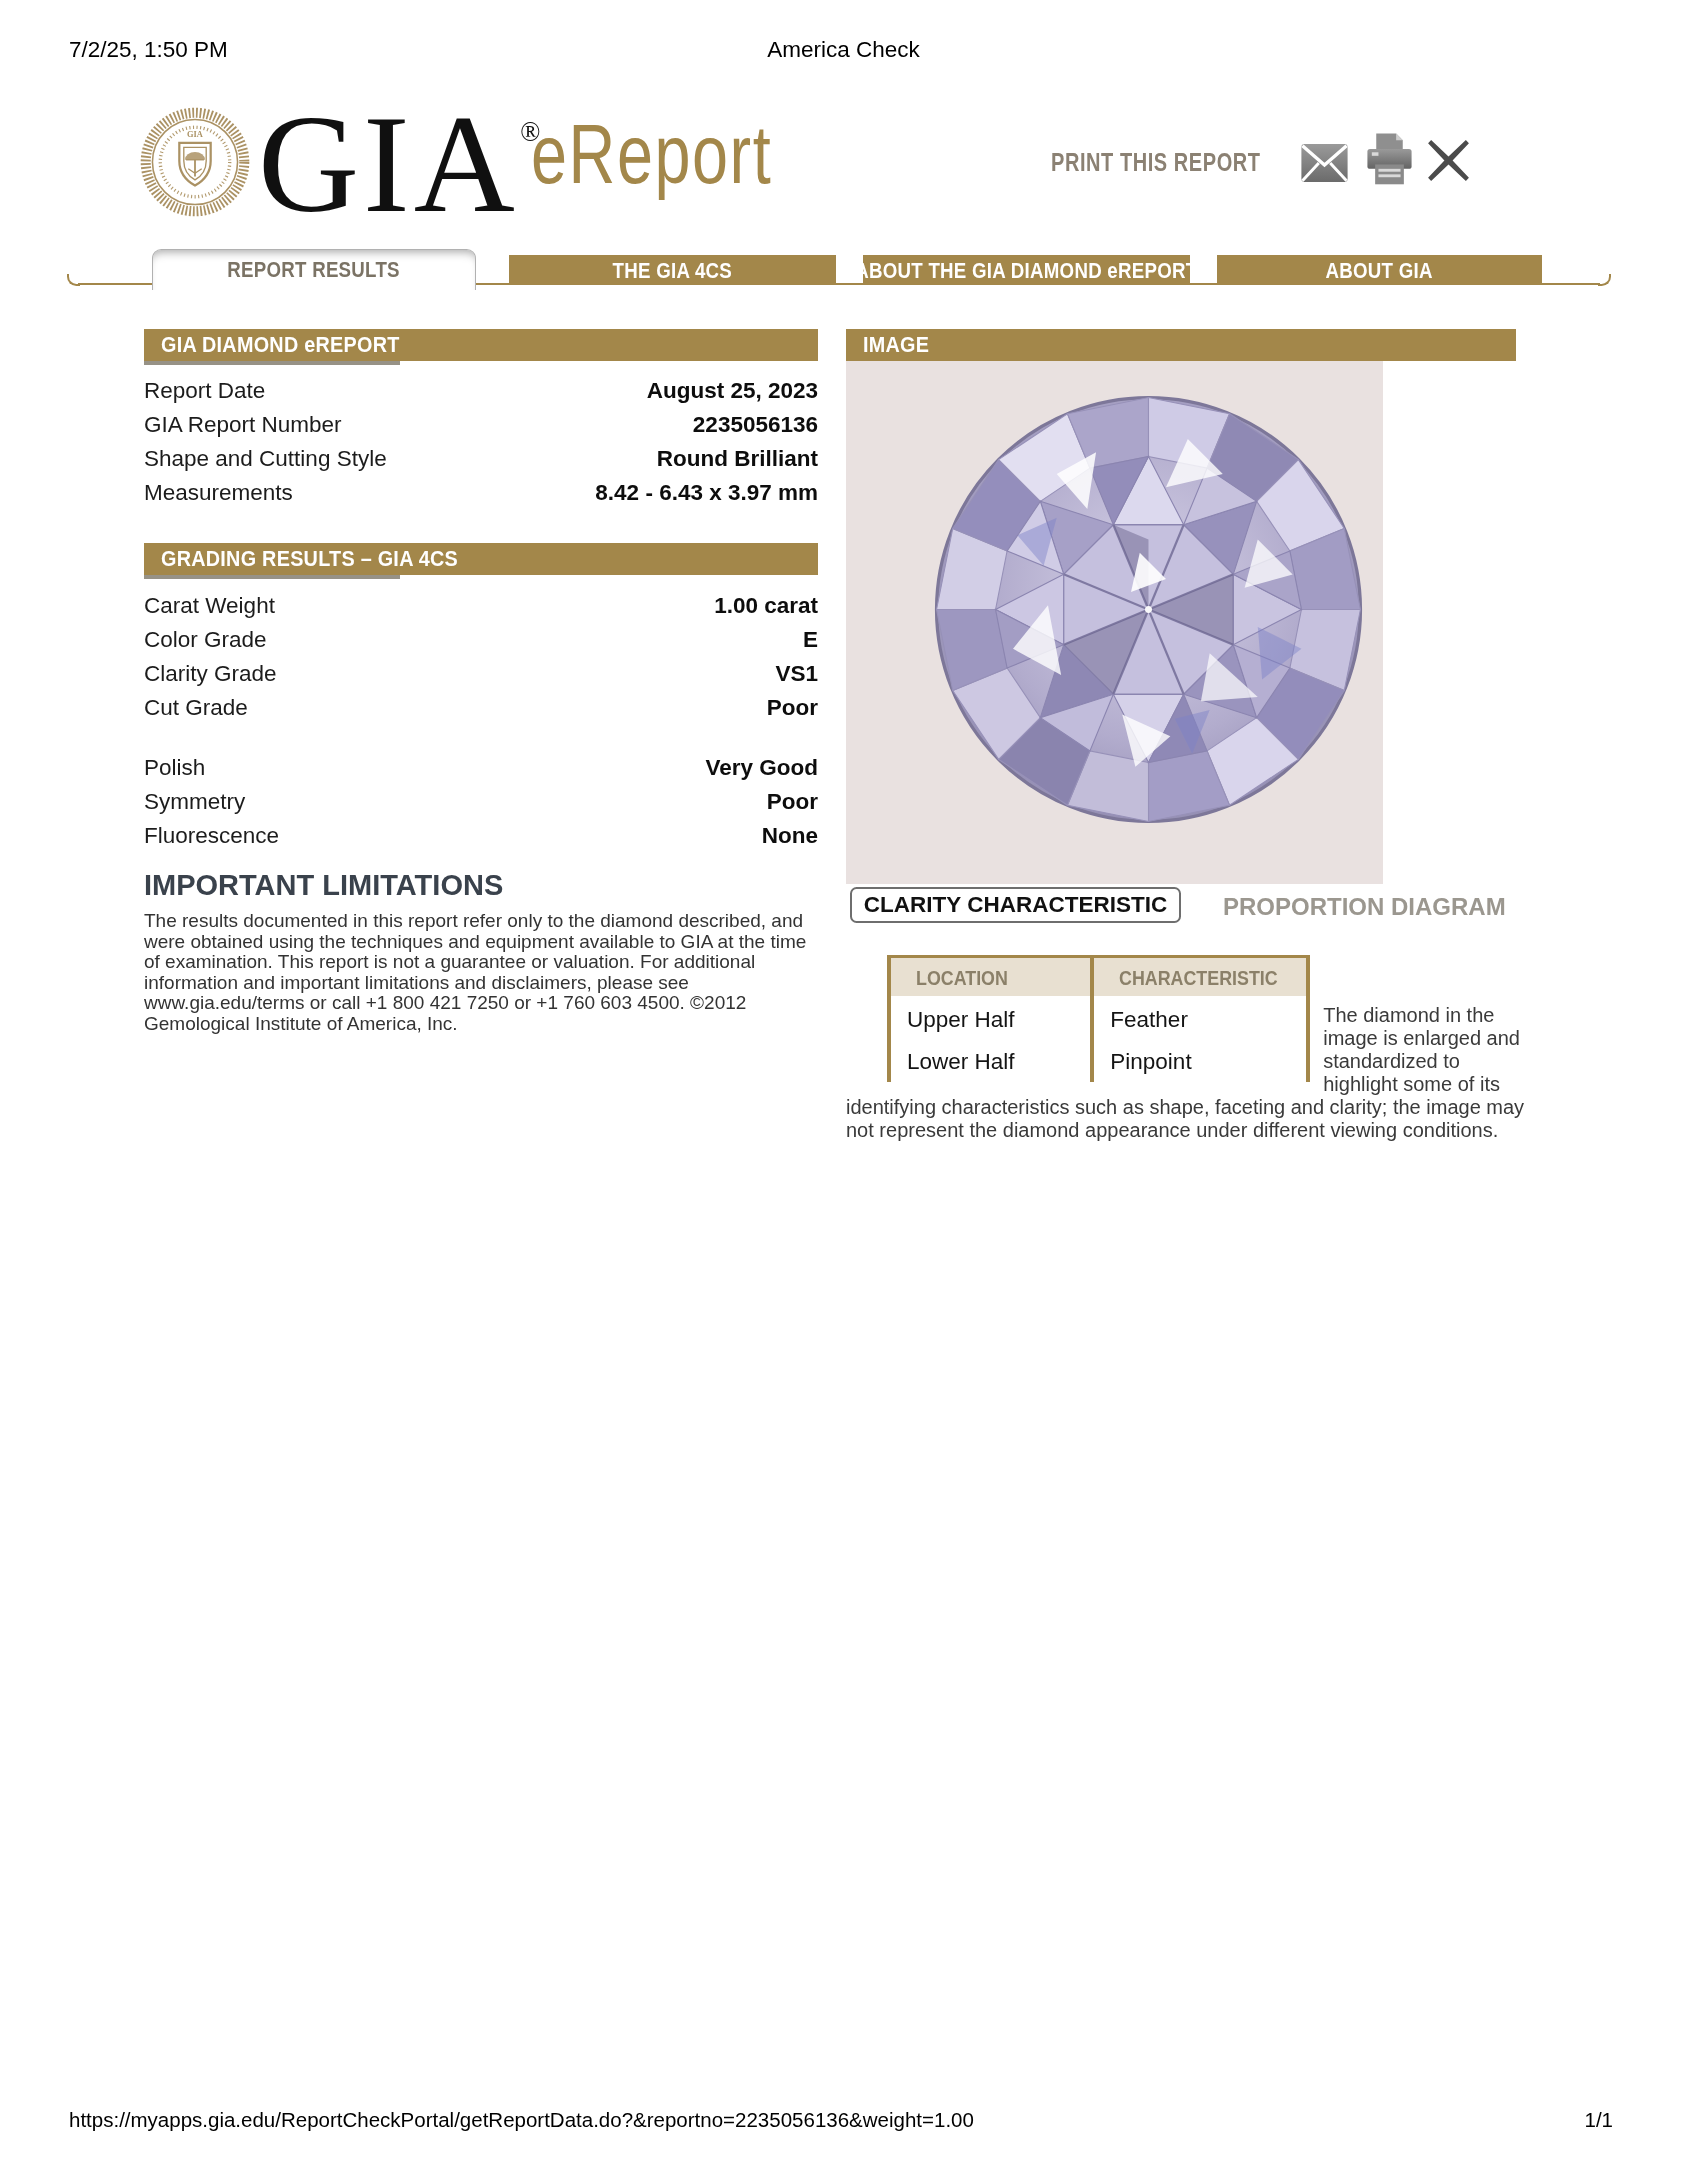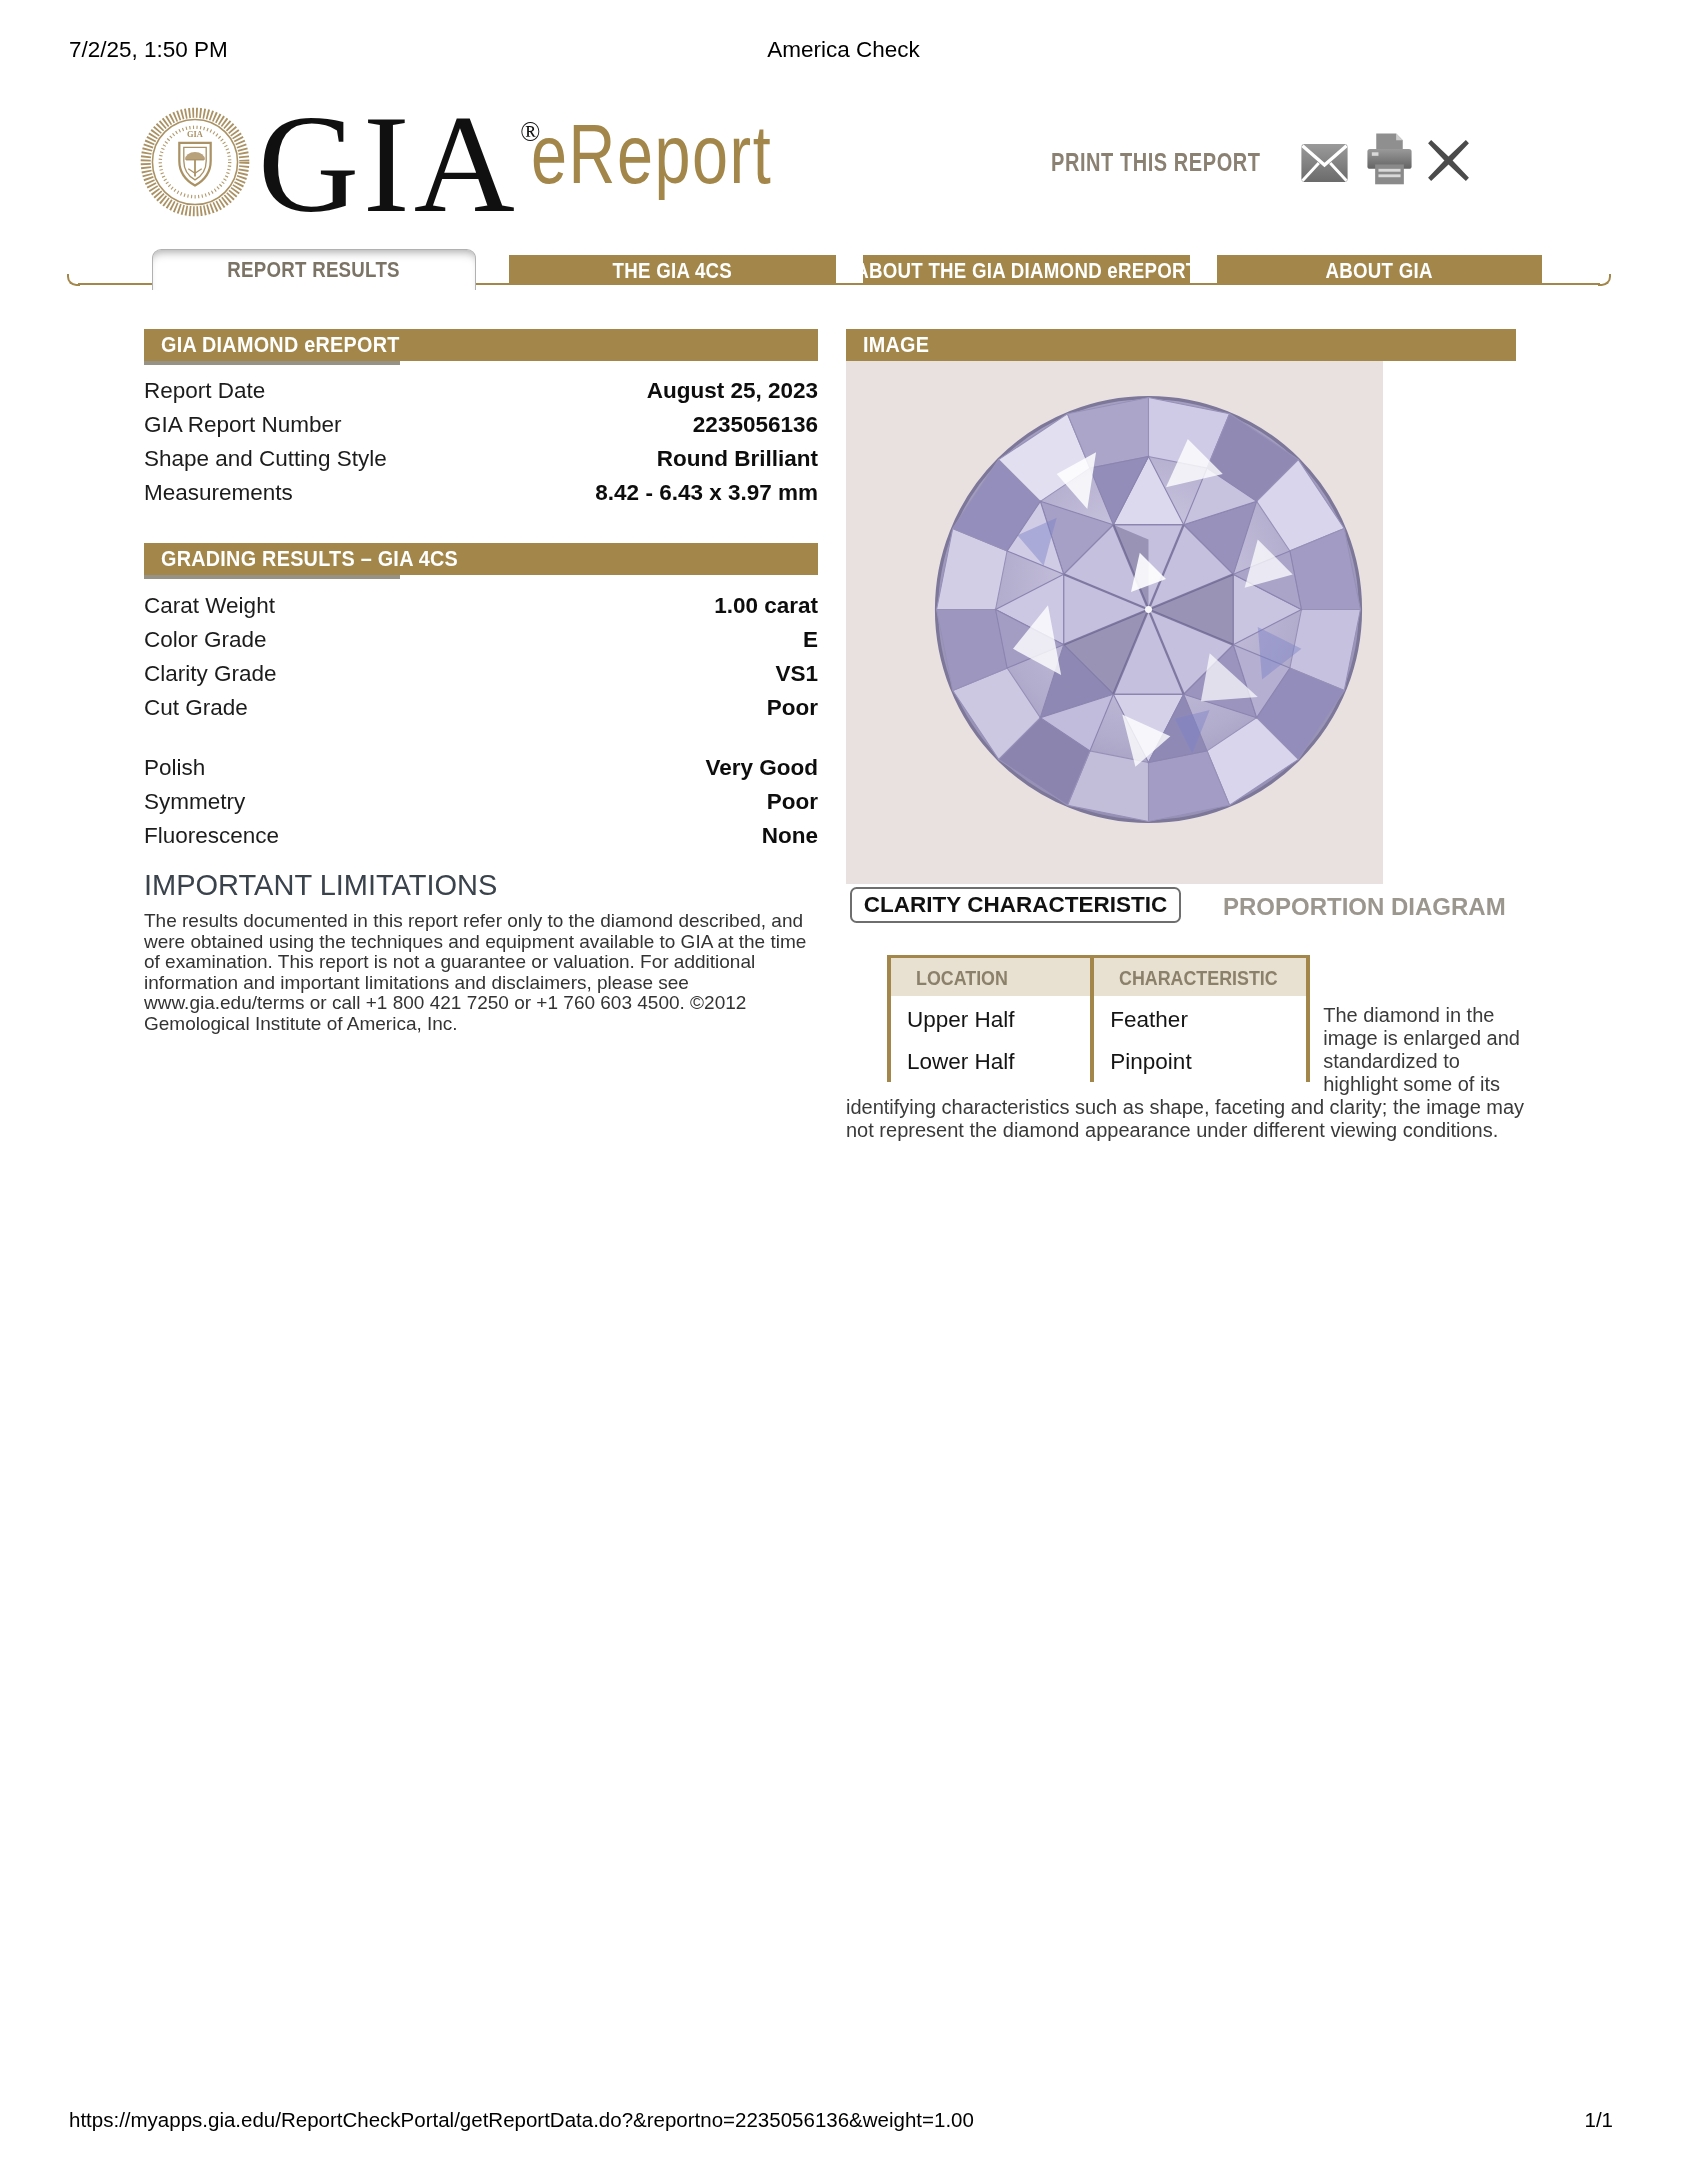--- a/index.html
+++ b/index.html
@@ -50,21 +50,21 @@
   .section-header::after{content:"";position:absolute;left:0;bottom:-4px;width:38%;height:4px;background:rgba(47,38,14,.5);}
 
   
   .left-col{position:absolute;left:144px;top:329px;width:674px;}
   .data-rows{margin-top:9.3px;}
   .data-row{display:flex;justify-content:space-between;align-items:flex-end;height:34px;font-size:22.5px;}
   .data-row .lbl{color:#1c1c1c;}
   .data-row .val{font-weight:bold;color:#0d0d0d;text-align:right;}
   .sec-1{margin-bottom:37px;}
   .sec-2{margin-bottom:26.5px;}
-  .limit-title{font-size:29px;font-weight:400;color:#3a424c;margin:20px 0 9.3px 0;}
+  .limit-title{font-size:29px;font-weight:700;color:#3a424c;margin:20px 0 9.3px 0;}
   .limit-body{font-size:19px;line-height:20.5px;color:#333;margin:0;width:675px;}
 
   
   .right-col{position:absolute;left:846px;top:329px;width:690px;}
   .image-header{width:653px;}
   .photo{width:537px;height:523px;background:#e9e1e0;position:relative;}
   .diamond-svg{position:absolute;left:84px;top:30px;width:437px;height:437px;}
   .clarity-tabs{position:relative;height:37px;margin-top:2px;}
   .clarity-tab{position:absolute;left:4px;top:1.3px;width:327px;height:32px;border:2px solid #6e6e6e;
                border-radius:6.6px;background:#fff;display:flex;align-items:center;justify-content:center;

